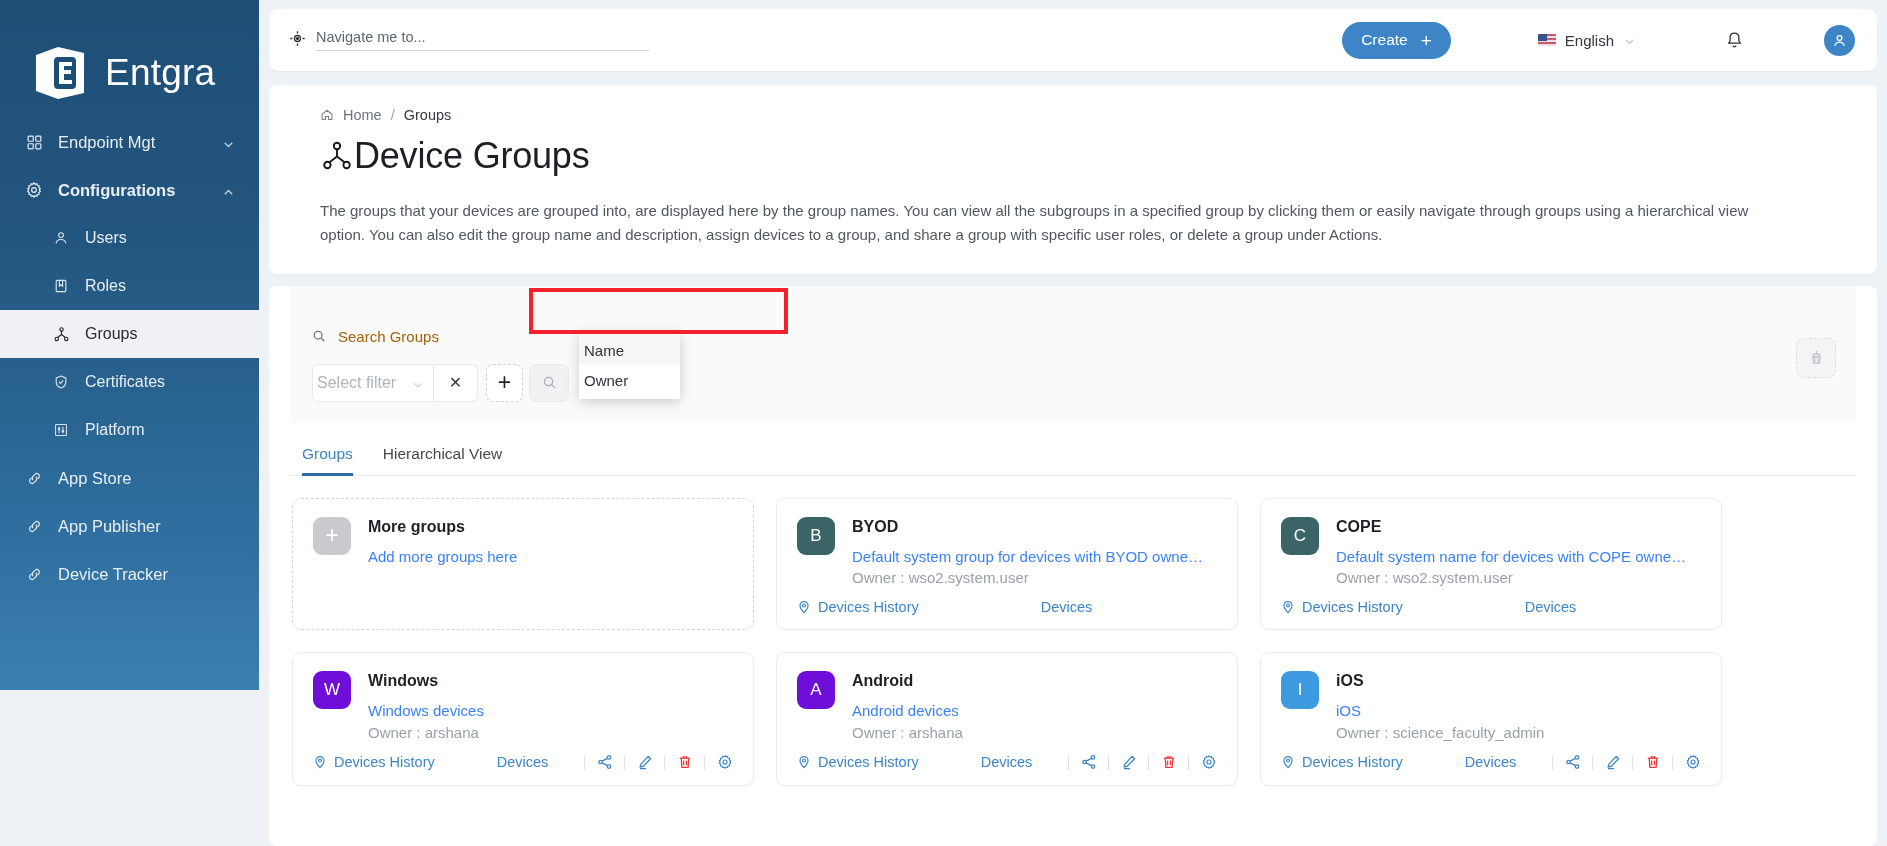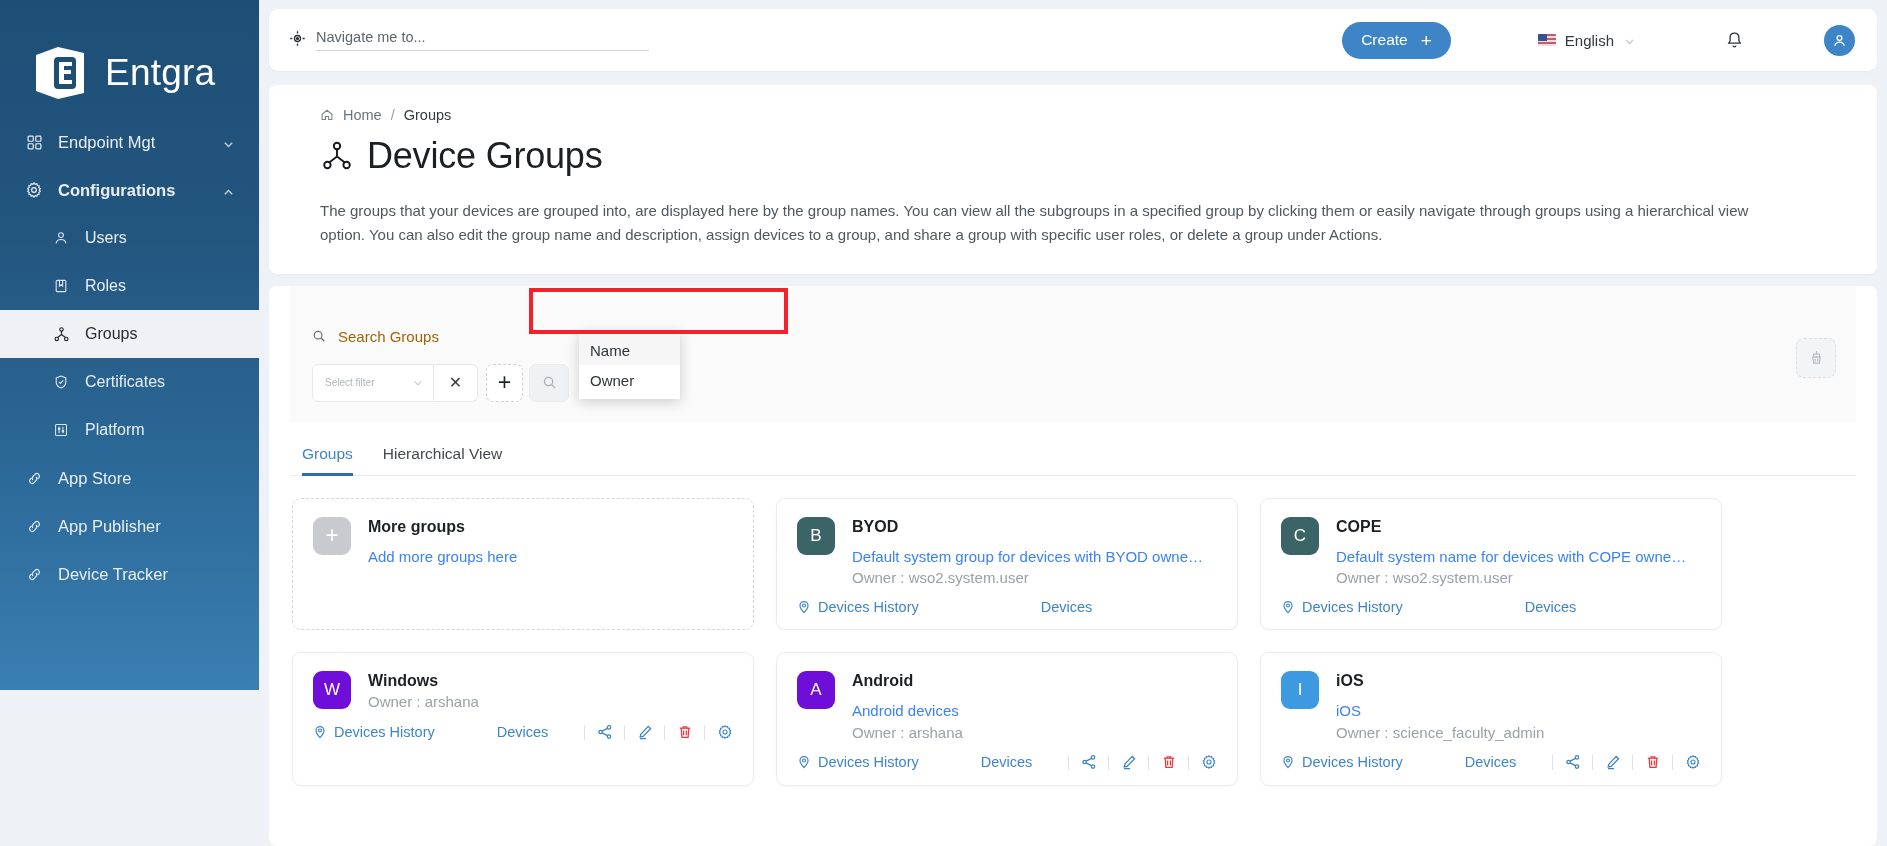--- a/index.html
+++ b/index.html
@@ -72,41 +72,41 @@
 
   .panel-head {
     margin: 14px 10px 0 10px; background: #fff; border-radius: 8px; padding: 22px 0 26px 16px;
     box-shadow: 0 1px 2px rgba(16,24,40,.03);
   }
   .crumb { display: flex; align-items: center; gap: 9px; padding-left: 35px; font-size: 14.5px; color: #6b737c; }
   .crumb .homeico { width: 14px; height: 14px; }
   .crumb .sep { color: #9aa1a9; }
   .crumb .cur { color: #333a41; }
   .page-title {
-    display: flex; align-items: center; gap: 13px; padding-left: 35px; margin-top: 12px;
+    display: flex; align-items: center; padding-left: 35px; margin-top: 12px;
     font-size: 36px; color: #1c1f23; font-weight: 400; letter-spacing: -.2px;
   }
   .page-title .tico { width: 34px; height: 34px; flex: 0 0 34px; }
   .page-desc {
     margin: 22px 55px 0 35px; font-size: 15px; line-height: 1.62; color: #50575f; max-width: 1430px;
   }
 
   .panel-body {
     margin: 12px 10px 0 10px; background: #fff; border-radius: 8px; min-height: 560px;
     padding: 0 0 20px 0; position: relative;
   }
   .filterzone { background: #fafafa; margin: 0 21px; padding: 18px 0 20px 0; position: relative; }
   .search-groups { display: flex; align-items: center; gap: 12px; padding-left: 22px; font-size: 15px; color: #a16207; margin-top: 24px; }
   .search-groups .sico { width: 14px; height: 14px; }
 
   .filterrow { display: flex; align-items: center; gap: 0; padding-left: 22px; margin-top: 18px; height: 40px; }
   .selfilter {
     width: 122px; height: 38px; background: #fff; border: 1px solid #e6e8ea; border-radius: 6px 0 0 6px;
-    display: flex; align-items: center; justify-content: space-between; padding: 0 9px 0 12px;
-    font-size: 10px; color: #aeb4ba; cursor: pointer;
+    display: flex; align-items: center; justify-content: space-between; padding: 0 9px 0 4px;
+    font-size: 16px; color: #aeb4ba; cursor: pointer;
   }
   .selfilter .chev { width: 12px; height: 12px; opacity: .55; }
   .clearx {
     width: 44px; height: 38px; background: #fff; border: 1px solid #e6e8ea; border-left: none;
     border-radius: 0 6px 6px 0; display: flex; align-items: center; justify-content: center;
     font-size: 16px; color: #383d43; cursor: pointer;
   }
   .addbtn {
     margin-left: 8px; width: 37px; height: 38px; border: 1px dashed #cfd3d7; border-radius: 7px;
     background: #fff; display: flex; align-items: center; justify-content: center;
@@ -124,21 +124,21 @@
 
   .redbox {
     position: absolute; left: 270px; top: 288px; width: 259px; height: 46px;
     border: 4px solid #f4212d; pointer-events: none; z-index: 26;
   }
   .filter-dropdown {
     position: absolute; left: 320px; top: 331px; width: 101px;
     background: #fff; box-shadow: 0 3px 12px rgba(0,0,0,.18); z-index: 25;
     padding: 4px 0 4px 0;
   }
-  .filter-dropdown .opt { height: 30px; display: flex; align-items: center; padding-left: 11px; font-size: 15px; color: #2f353b; cursor: pointer; }
+  .filter-dropdown .opt { height: 30px; display: flex; align-items: center; padding-left: 5px; font-size: 15px; color: #2f353b; cursor: pointer; }
   .filter-dropdown .opt:first-child { background: #f6f6f6; }
 
   .tabs { display: flex; gap: 0; margin: 22px 21px 0 21px; border-bottom: 1px solid #e8eaec; position: relative; }
   .tab { padding: 0 18px 12px 12px; font-size: 15.5px; color: #3d85c6; cursor: pointer; position: relative; }
   .tab.active::after { content: ""; position: absolute; left: 12px; right: 18px; bottom: -1px; height: 3px; background: #2e6ca4; }
   .tab.plain { color: #44494f; }
 
   .cards { display: flex; flex-wrap: wrap; gap: 22px; padding: 22px 23px 0 23px; }
   .card {
     width: 462px; min-height: 125px; background: #fff; border: 1px solid #ececec; border-radius: 9px;
@@ -488,20 +488,21 @@
             </span>
             <span class="act-devices" style="margin-left:122px">Devices</span>
           </div>
         </div>
 
         <div class="card">
           <div class="card-top">
             <div class="badge" style="background:#6f0ed9">W</div>
             <div class="card-texts">
               <div class="card-title">Windows</div>
+              <div class="card-sub">Windows devices</div>
               <div class="card-owner">Owner : arshana</div>
             </div>
           </div>
           <div class="card-actions">
             <span class="act-link">
               <span class="pinico">
                 <svg viewBox="0 0 16 16" width="14" height="14" fill="none" stroke="#3d85c6" stroke-width="1.35">
                   <path d="M8 1.8 c2.6 0 4.6 2 4.6 4.5 C12.6 9.6 8 14.4 8 14.4 S3.4 9.6 3.4 6.3 C3.4 3.8 5.4 1.8 8 1.8Z"></path>
                     <circle cx="8" cy="6.3" r="1.7"></circle>
                 </svg>

